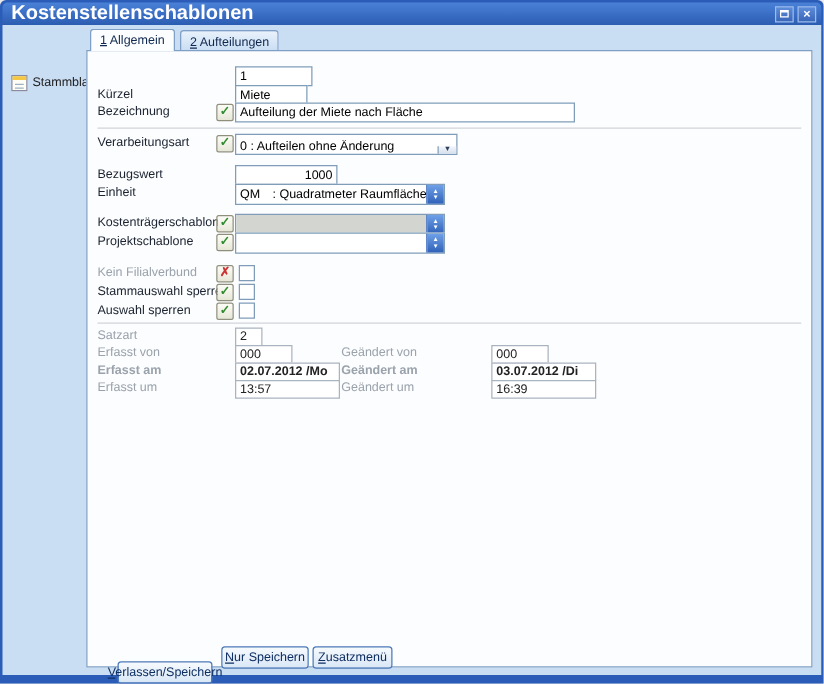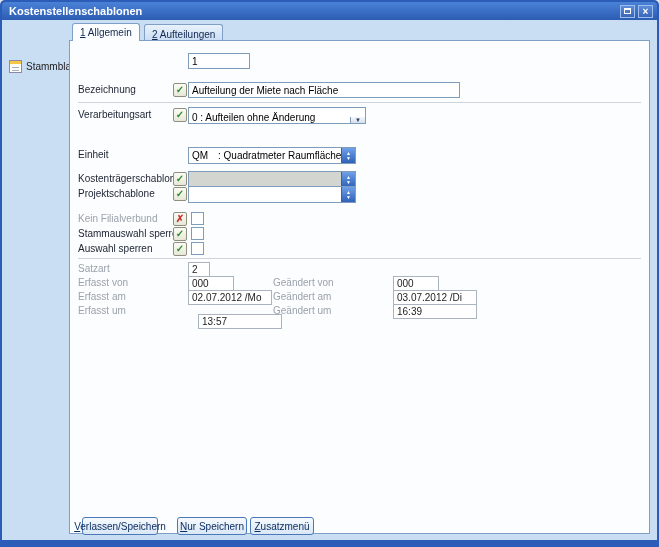--- a/index.html
+++ b/index.html
@@ -6,21 +6,21 @@
   html,body { width:659px; height:547px; }
   body { font-family:"Liberation Sans", sans-serif; background:#e9e9e9; }
 
   .window { position:relative; width:659px; height:547px; background:#2a5cb8;
             border-radius:5px 5px 0 0; overflow:hidden; }
 
   
   .titlebar { position:absolute; left:2px; top:2px; right:2px; height:18px;
               background:linear-gradient(to bottom,#4a82d8,#2b5cb2);
               border-radius:4px 4px 0 0; display:flex; align-items:center; padding:0 4px 0 7px; }
-  .title { flex:1; color:#fff; font-size:11px; font-weight:bold; white-space:nowrap; }
+  .title { flex:1; color:#fff; font-size:16px; font-weight:bold; white-space:nowrap; }
   .winbtn { width:15px; height:13px; margin-left:3px; border:1px solid #9dbdee;
             background:linear-gradient(#5d8cd8,#3a67b8); display:flex; align-items:center;
             justify-content:center; cursor:pointer; color:#fff; font-size:10px; font-weight:bold; line-height:11px; }
   .glyph-restore { display:block; width:7px; height:6px; border:1px solid #fff; border-top-width:2px; }
 
   
   .inner { position:absolute; left:2px; top:20px; right:2px; bottom:7px; background:#c9ddf3; }
 
   
   .side-item { position:absolute; left:9px; top:60px; display:flex; align-items:center; gap:4px;
@@ -113,20 +113,24 @@
   <div class="tab" style="left:144px;align-items:flex-end;">
     <span>2 Aufteilungen</span>
   </div>
 
   <div class="panel">
 
     <div class="row" style="top:12px;">
       <input class="tinput" style="left: 118px; width: 62px;" value="1">
     </div>
 
+    <div class="row" style="top:27px;">
+      <span class="lbl">Kürzel</span>
+      <input class="tinput" style="left: 118px; width: 58px;" value="Miete">
+    </div>
 
     <div class="row" style="top:41px;">
       <span class="lbl">Bezeichnung</span>
       <span class="checkbtn">
         <span>✓</span>
       </span>
       <input class="tinput" style="left: 118px; width: 272px;" value="Aufteilung der Miete nach Fläche">
     </div>
 
     <div class="sep" style="top:61px;"></div>
@@ -135,20 +139,24 @@
       <span class="lbl">Verarbeitungsart</span>
       <span class="checkbtn">
         <span>✓</span>
       </span>
       <div class="combo" style="left:118px; width:178px;align-items:flex-end;">
         <span class="txt">0 : Aufteilen ohne Änderung</span>
         <span class="drop">▼</span>
       </div>
     </div>
 
+    <div class="row" style="top:91px;">
+      <span class="lbl">Bezugswert</span>
+      <input class="tinput num" style="left: 118px; width: 82px;" value="1000">
+    </div>
 
     <div class="row" style="top:106px;">
       <span class="lbl">Einheit</span>
       <div class="combo" style="left:118px; width:168px;">
         <span class="txt code">QM</span>
         <span class="txt">: Quadratmeter Raumfläche</span>
         <span class="bluebtn">
           <i>▲</i>
           <i>▼</i>
         </span>
@@ -214,35 +222,35 @@
       <span class="info" style="left:118px; width:22px;">2</span>
     </div>
 
     <div class="row" style="top:234px;">
       <span class="lbl dis">Erfasst von</span>
       <span class="info" style="left:118px; width:46px;">000</span>
       <span class="lbl dis c2">Geändert von</span>
       <span class="info" style="left:323px; width:46px;">000</span>
     </div>
 
-    <div class="row" style="top:248px;">
+    <div class="row" style="top:248px;font-weight:bold;">
       <span class="lbl dis">Erfasst am</span>
       <span class="info" style="left:118px; width:84px;">02.07.2012 /Mo</span>
       <span class="lbl dis c2">Geändert am</span>
       <span class="info" style="left:323px; width:84px;">03.07.2012 /Di</span>
     </div>
 
     <div class="row" style="top:262px;">
       <span class="lbl dis">Erfasst um</span>
-      <span class="info" style="left:128px; width:84px;margin-top:10px;">13:57</span>
+      <span class="info" style="left:118px; width:84px;">13:57</span>
       <span class="lbl dis c2">Geändert um</span>
       <span class="info" style="left:323px; width:84px;">16:39</span>
     </div>
 
-    <div class="btn" style="left:12px; width:76px;">
+    <div class="btn" style="left:24px; width:76px;margin-top:12px;">
       <span>Verlassen/Speichern</span>
     </div>
     <div class="btn" style="left:107px; width:70px;">
       <span>Nur Speichern</span>
     </div>
     <div class="btn" style="left:180px; width:64px;">
       <span>Zusatzmenü</span>
     </div>
 
   </div>

